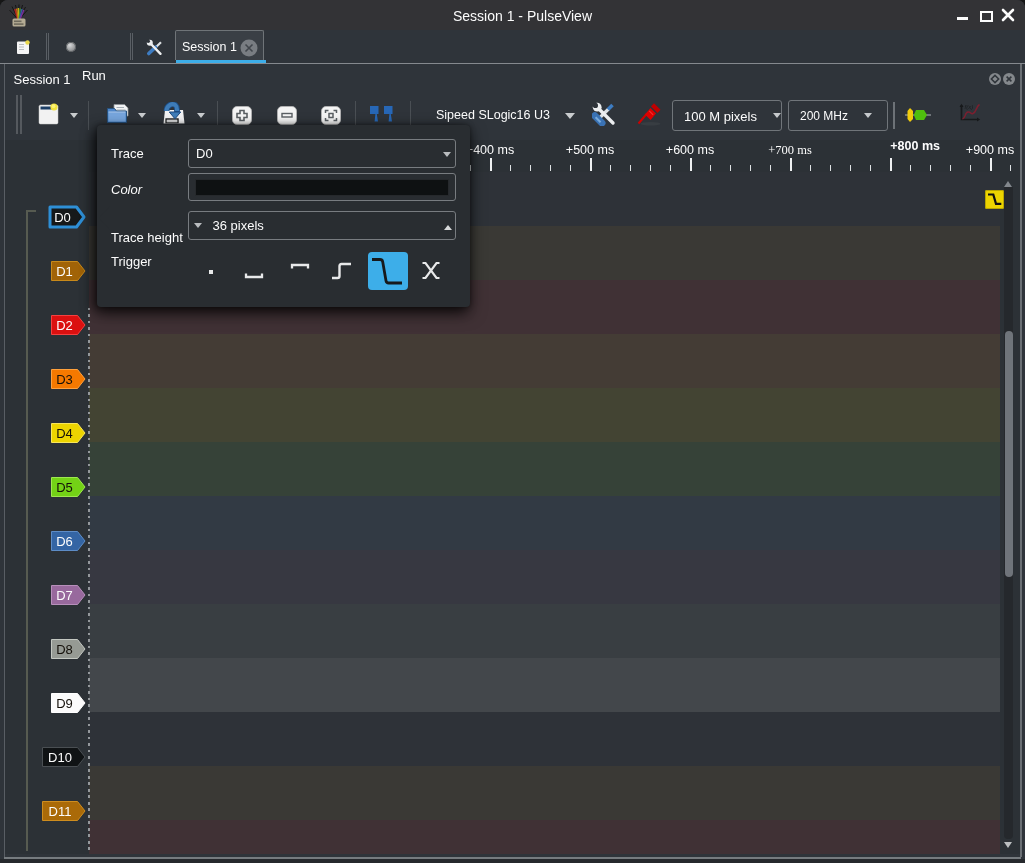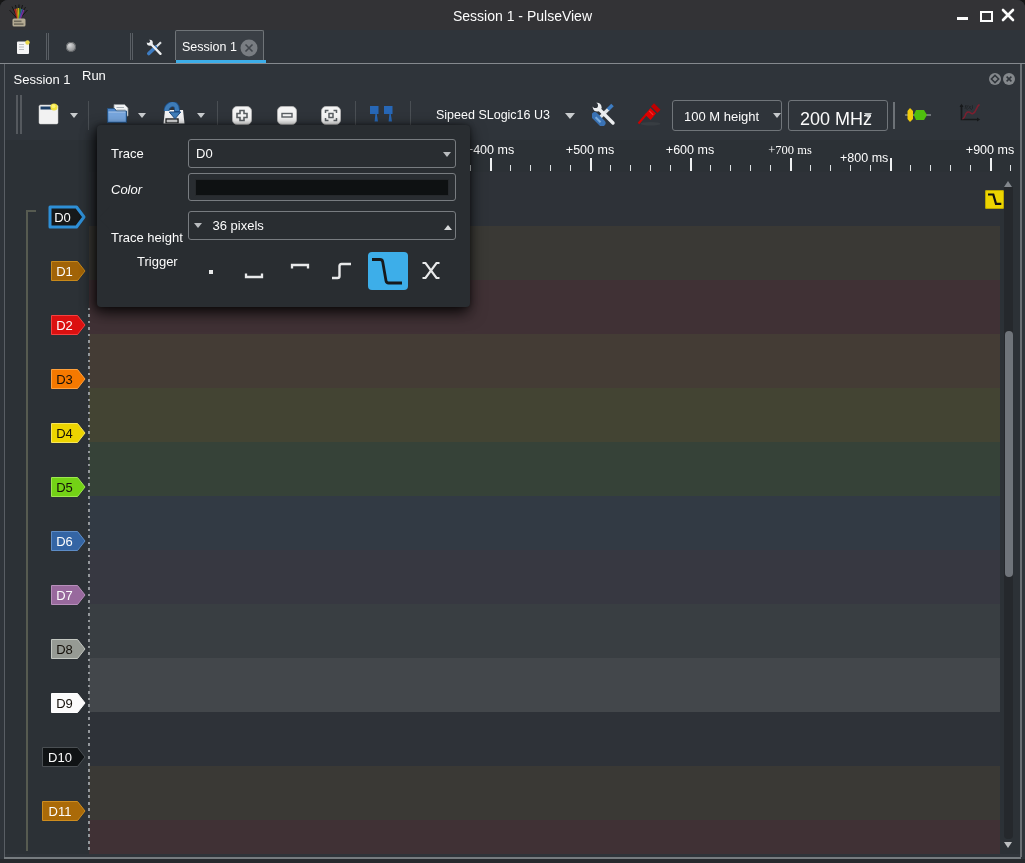--- a/index.html
+++ b/index.html
@@ -171,25 +171,25 @@
 
   <svg class="abs" width="26" height="24" viewBox="0 0 26 24" style="left:636px;top:102px;">
     <ellipse cx="14.5" cy="21.8" rx="10" ry="1.8" fill="#383d42"></ellipse>
     <path d="M2.5 21.5 L11 11.5" stroke="#cf0000" stroke-width="2"></path>
     <path d="M9 12.5 L14.5 6 L20 11.5 L14.5 18 Z" fill="#dd0000"></path>
     <path d="M15 4.5 L21.5 11 L24.5 7.8 L18 1.2 Z" fill="#c00000"></path>
     <path d="M13.2 8.8 L17.2 12.8" stroke="#f23333" stroke-width="1.1"></path>
   </svg>
 
   <div class="abs" style="left:672px;top:100px;width:110px;height:31px;border:1px solid #70757a;border-radius:3px;box-sizing:border-box;"></div>
-  <div class="abs txt" style="left:684px;top:109.5px;font-size:13px;">100 M height</div>
+  <div class="abs txt" style="left:684px;top:109.5px;font-size:13px;">100 M pixels</div>
   <div class="abs" style="left:772.5px;top:113px;width:0;height:0;border:4.5px solid transparent;border-top:5.5px solid #c6c9cc;"></div>
 
   <div class="abs" style="left:788px;top:100px;width:100px;height:31px;border:1px solid #70757a;border-radius:3px;box-sizing:border-box;"></div>
-  <div class="abs txt" style="left:800px;top:109.5px;font-size:18px;">200 MHz</div>
+  <div class="abs txt" style="left:800px;top:109.5px;font-size:12px;">200 MHz</div>
   <div class="abs" style="left:864px;top:113px;width:0;height:0;border:4.5px solid transparent;border-top:5.5px solid #c6c9cc;"></div>
   <div class="abs" style="left:893px;top:102px;width:2px;height:27px;background:#6d7277;"></div>
 
   <svg class="abs" width="26" height="16" viewBox="0 0 26 16" style="left:905px;top:107px;">
     <line x1="0" y1="8" x2="26" y2="8" stroke="#9aa0a5" stroke-width="1.2"></line>
     <path d="M5 1 L8 4 V12 L5 15 L2.5 12 V4 Z" fill="#f2cc0c"></path>
     <path d="M11 3 H19 L22 8 L19 13 H11 L8.8 8 Z" fill="#4fbe0e"></path>
   </svg>
 
   <svg class="abs" width="24" height="20" viewBox="0 0 24 20" style="left:958px;top:103px;">
@@ -221,21 +221,21 @@
     <div class="abs" style="left:485px;top:17.8px;width:1.5px;height:13.5px;background:#eef0f2;"></div>
     <div class="abs" style="left:585px;top:17.8px;width:1.5px;height:13.5px;background:#eef0f2;"></div>
     <div class="abs" style="left:685px;top:17.8px;width:1.5px;height:13.5px;background:#eef0f2;"></div>
     <div class="abs" style="left:785px;top:17.8px;width:1.5px;height:13.5px;background:#eef0f2;"></div>
     <div class="abs" style="left:885px;top:17.8px;width:1.5px;height:13.5px;background:#eef0f2;"></div>
     <div class="abs" style="left:985px;top:17.8px;width:1.5px;height:13.5px;background:#eef0f2;"></div>
     <div class="abs txt" style="left:435px;top:4px;width:100px;text-align:center;font-size:12.5px;">+400 ms</div>
     <div class="abs txt" style="left:535px;top:4px;width:100px;text-align:center;font-size:12.5px;">+500 ms</div>
     <div class="abs txt" style="left:635px;top:4px;width:100px;text-align:center;font-size:12.5px;">+600 ms</div>
     <div class="abs txt" style="left:735px;top:4px;width:100px;text-align:center;font-size:12.5px;font-family:Liberation Serif, serif;">+700 ms</div>
-    <div class="abs txt" style="left:835px;top:12px;width:100px;text-align:left;font-size:12.5px;">+800 ms</div>
+    <div class="abs txt" style="left:835px;top:0;width:100px;text-align:right;font-size:12.5px;font-weight:bold;">+800 ms</div>
     <div class="abs txt" style="left:935px;top:4px;width:100px;text-align:center;font-size:12.5px;">+900 ms</div>
 
     <div class="abs" style="left:83px;top:168px;width:1.5px;height:546px;background:repeating-linear-gradient(180deg,#94989c 0 2.5px,transparent 2.5px 6.5px);"></div>
 
     <div class="abs" style="left:20.5px;top:69.5px;width:2px;height:641.5px;background:#575b51;"></div>
     <div class="abs" style="left:20.5px;top:69.5px;width:10px;height:2px;background:#575b51;"></div>
 
     <div class="abs" style="left:979.5px;top:49.5px;width:19px;height:19px;background:#edd400;border-radius:2px;box-shadow:inset 0 0 0 1px #b9a602;"></div>
     <svg class="abs" width="19" height="19" viewBox="0 0 19 19" style="left:979.5px;top:49.5px;">
       <path d="M3 4.5 H8.3 L11 13.9 H16.3" stroke="#101010" stroke-width="2.2" fill="none"></path>
@@ -303,21 +303,21 @@
   <div class="abs txt" style="left:196px;top:147px;">D0</div>
   <div class="abs" style="left:443px;top:151.5px;width:0;height:0;border:4.5px solid transparent;border-top:5.5px solid #b9bcbf;"></div>
   <div class="abs txt" style="left:111px;top:183px;font-style:italic;">Color</div>
   <div class="abs" style="left:188px;top:172.5px;width:268px;height:28.5px;border:1px solid #787c80;border-radius:3px;box-sizing:border-box;"></div>
   <div class="abs" style="left:195px;top:178.5px;width:254px;height:17px;background:#0e1112;border:1px solid #26292c;box-sizing:border-box;"></div>
   <div class="abs txt" style="left:111px;top:219px;margin-top:12px;">Trace height</div>
   <div class="abs" style="left:188px;top:211px;width:268px;height:28.5px;border:1px solid #787c80;border-radius:3px;box-sizing:border-box;"></div>
   <div class="abs" style="left:193.5px;top:222.5px;width:0;height:0;border:4px solid transparent;border-top:5px solid #b9bcbf;"></div>
   <div class="abs txt" style="left:212.5px;top:219px;">36 pixels</div>
   <div class="abs" style="left:444px;top:221px;width:0;height:0;border:4.5px solid transparent;border-bottom:5.5px solid #d8dadb;"></div>
-  <div class="abs txt" style="left:111px;top:255px;margin-left:26px;">Trigger</div>
+  <div class="abs txt" style="left:111px;top:255px;">Trigger</div>
 
   <div class="abs" style="left:208.5px;top:270px;width:4px;height:4px;background:#e8e9ea;"></div>
   <svg class="abs" width="20" height="18" viewBox="0 0 20 18" style="left:244px;top:264px;">
     <path d="M2 9.5 V13 H18 V9.5" stroke="#e8e9ea" stroke-width="2.3" fill="none"></path>
   </svg>
   <svg class="abs" width="20" height="18" viewBox="0 0 20 18" style="left:290px;top:261px;">
     <path d="M2 7.5 V4 H18 V7.5" stroke="#e8e9ea" stroke-width="2.3" fill="none"></path>
   </svg>
   <svg class="abs" width="22" height="20" viewBox="0 0 22 20" style="left:331px;top:261px;">
     <path d="M1 17 H6.5 Q8.5 17 8.5 15 V5 Q8.5 3 10.5 3 H20" stroke="#e8e9ea" stroke-width="2.4" fill="none"></path>

